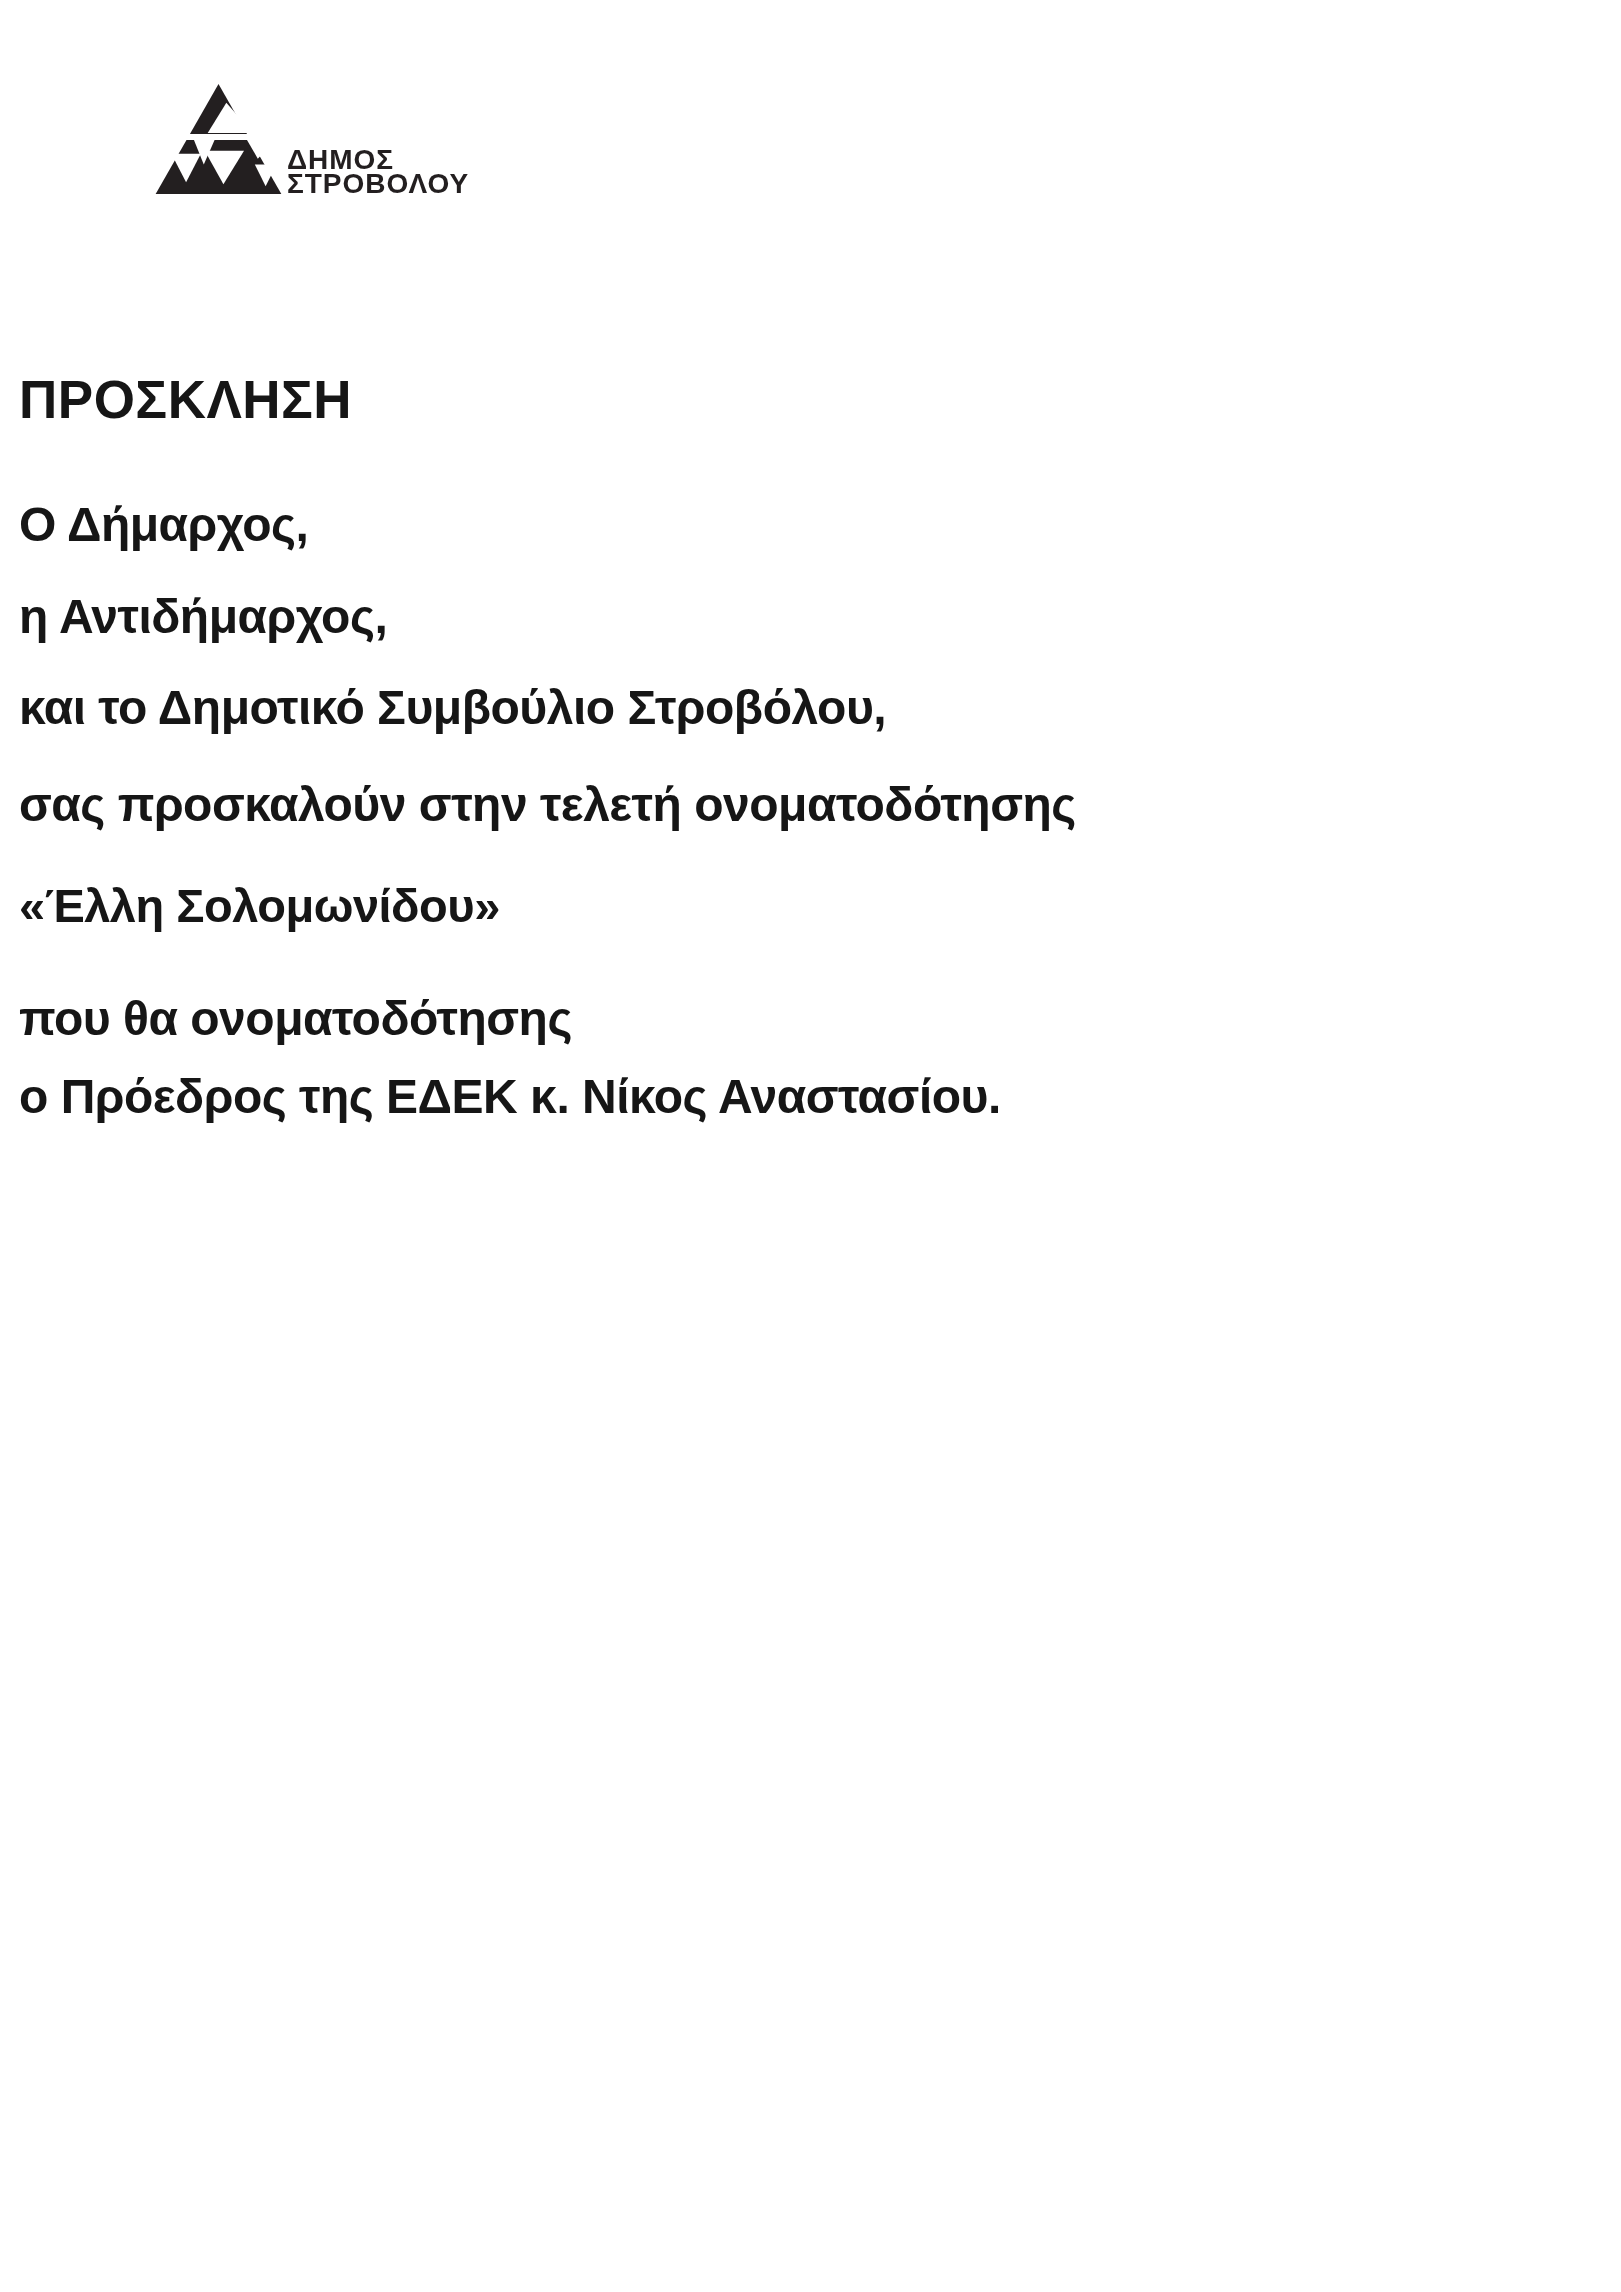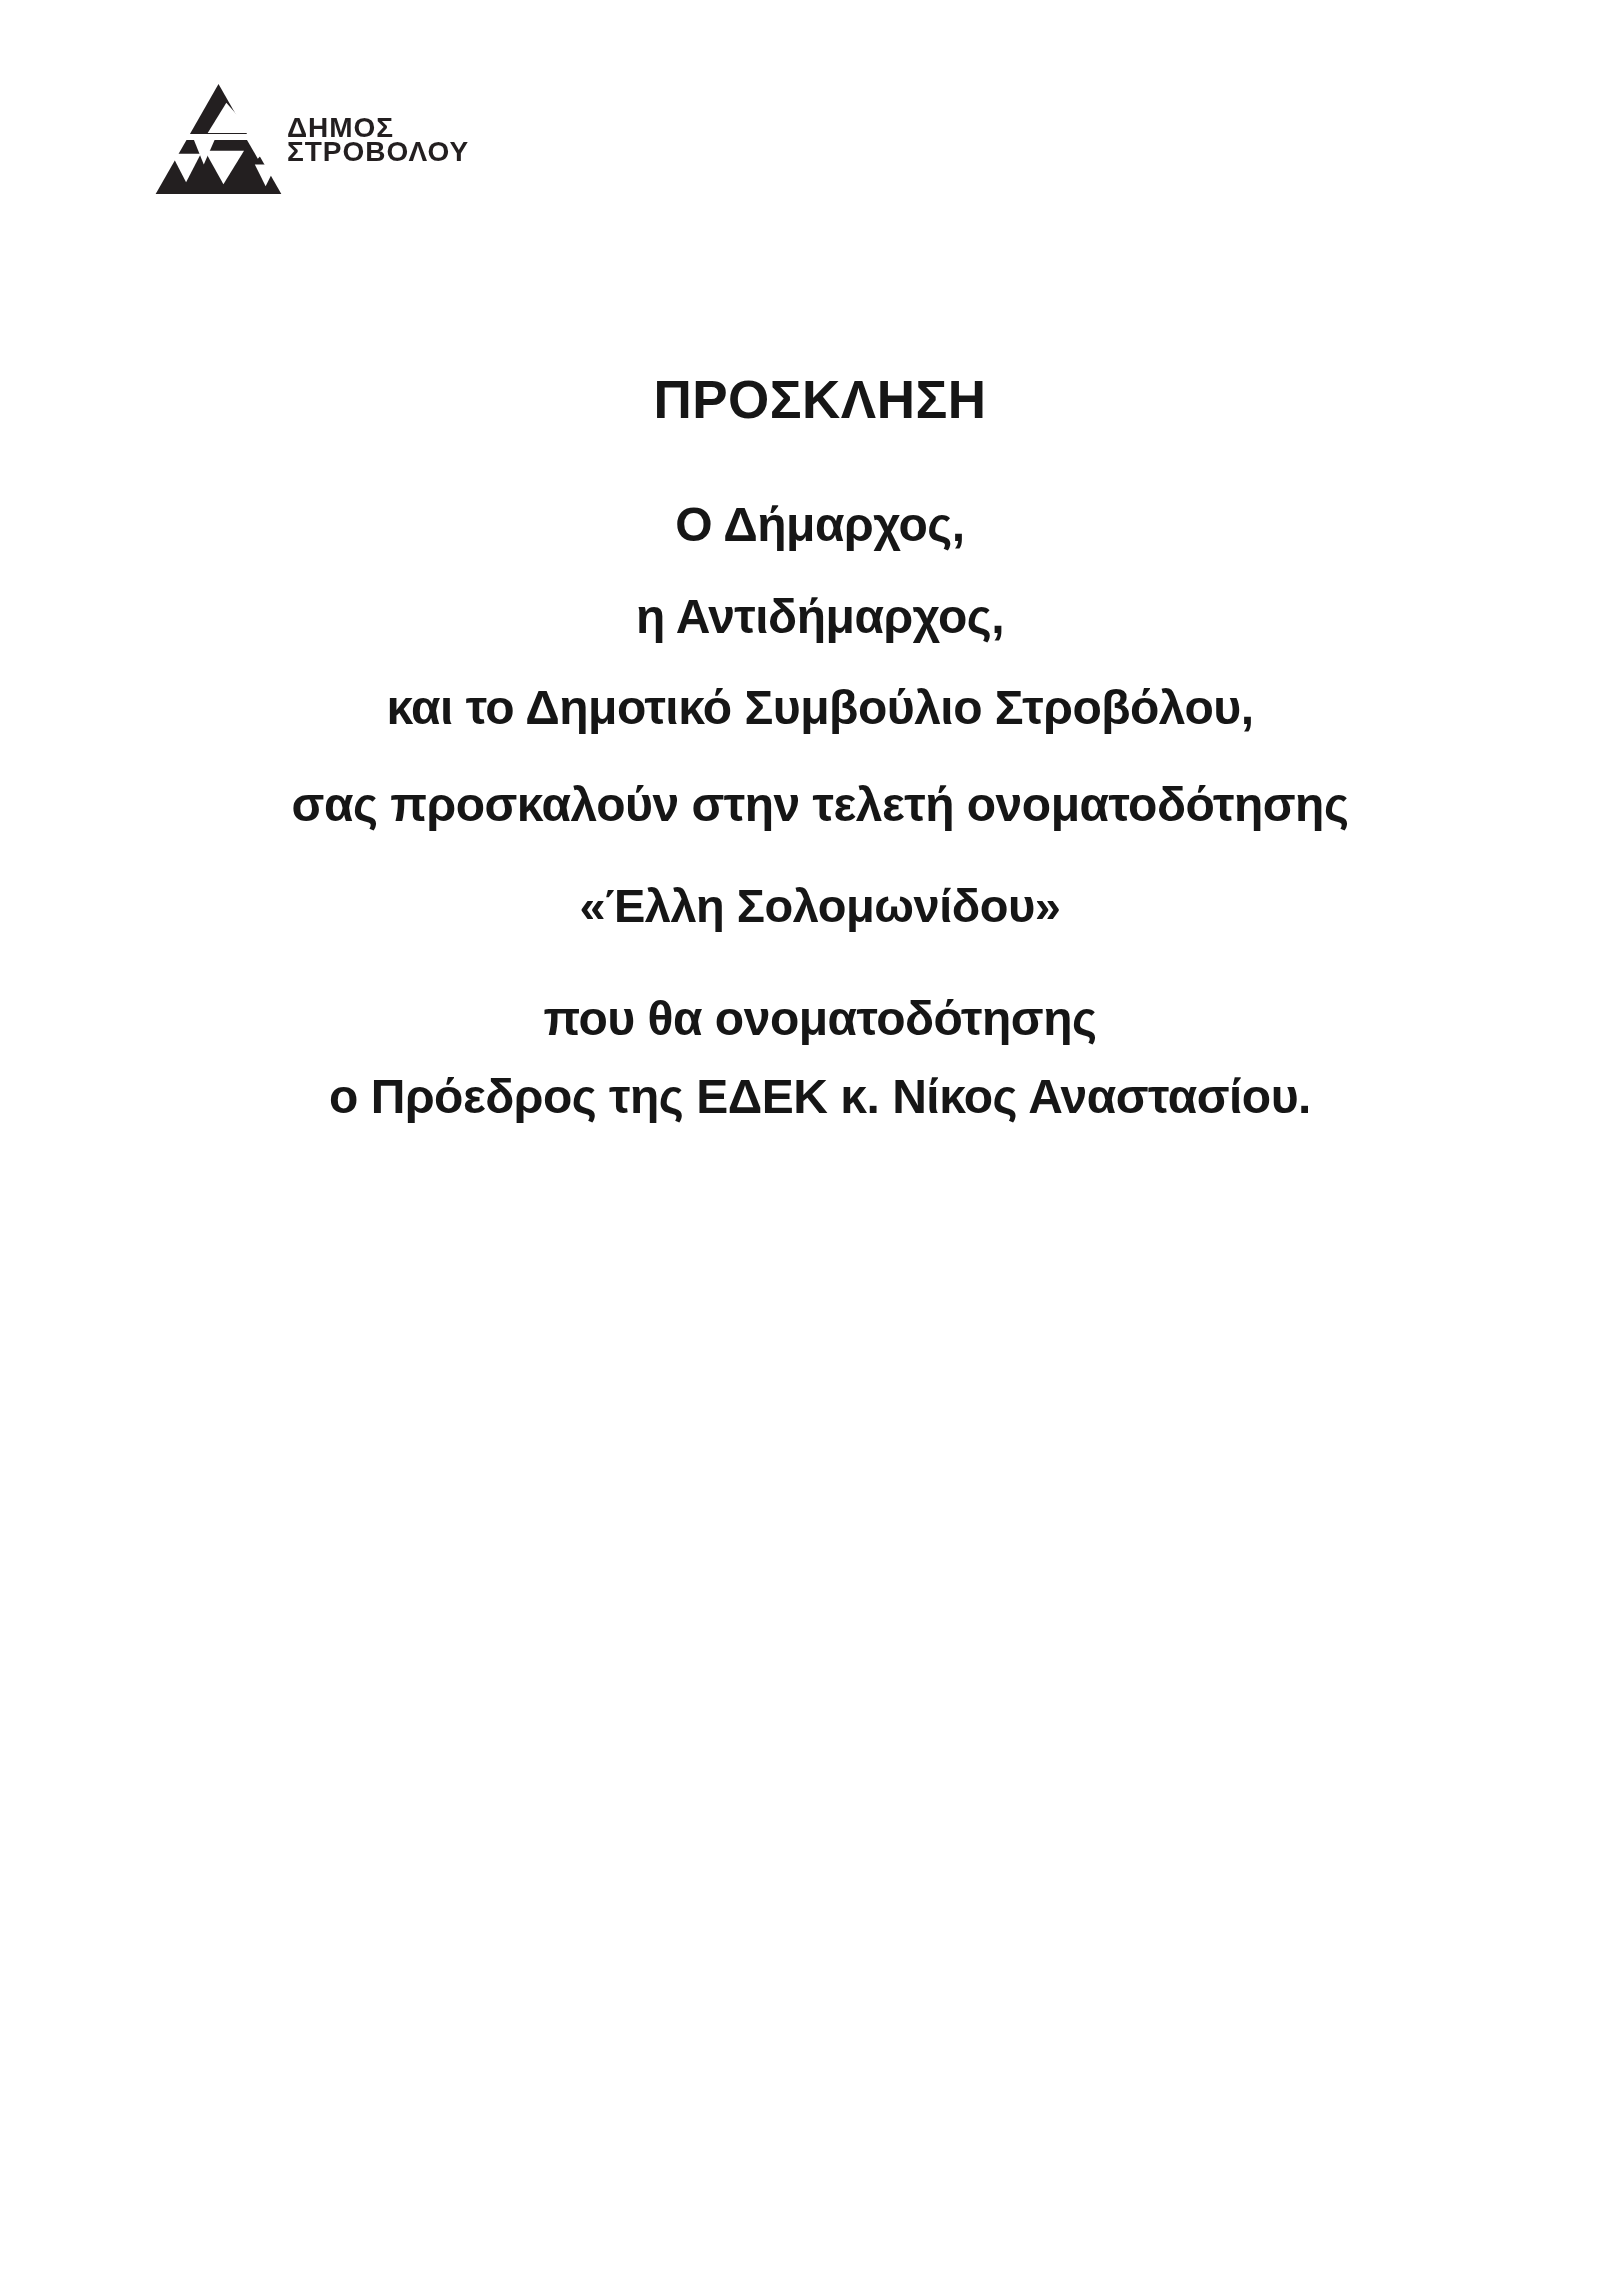--- a/index.html
+++ b/index.html
@@ -17,21 +17,21 @@
     font-family: "Liberation Sans", "DejaVu Sans", sans-serif;
     color: #161616;
   }
 
   
   .logo {
     position: absolute;
     left: 155px;
     top: 84px;
     display: flex;
-    align-items: center;
+    align-items: flex-end;
   }
   .logo svg {
     display: block;
     width: 127px;
     height: 110px;
     flex: 0 0 auto;
   }
   .logo-text {
     margin-left: 4.9px;
     margin-bottom: -2.9px;
@@ -46,21 +46,20 @@
   }
 
   
   .content {
     position: absolute;
     left: 0;
     top: 0;
     width: 100%;
     padding-left: 19px;
     box-sizing: border-box;
-    text-align: center;
     font-weight: 700;
     letter-spacing: -0.5px;
   }
   .content h1 {
     margin: 368px 0 0 0;
     font-size: 53px;
     line-height: 63px;
     font-weight: 700;
     letter-spacing: 0.5px;
   }

